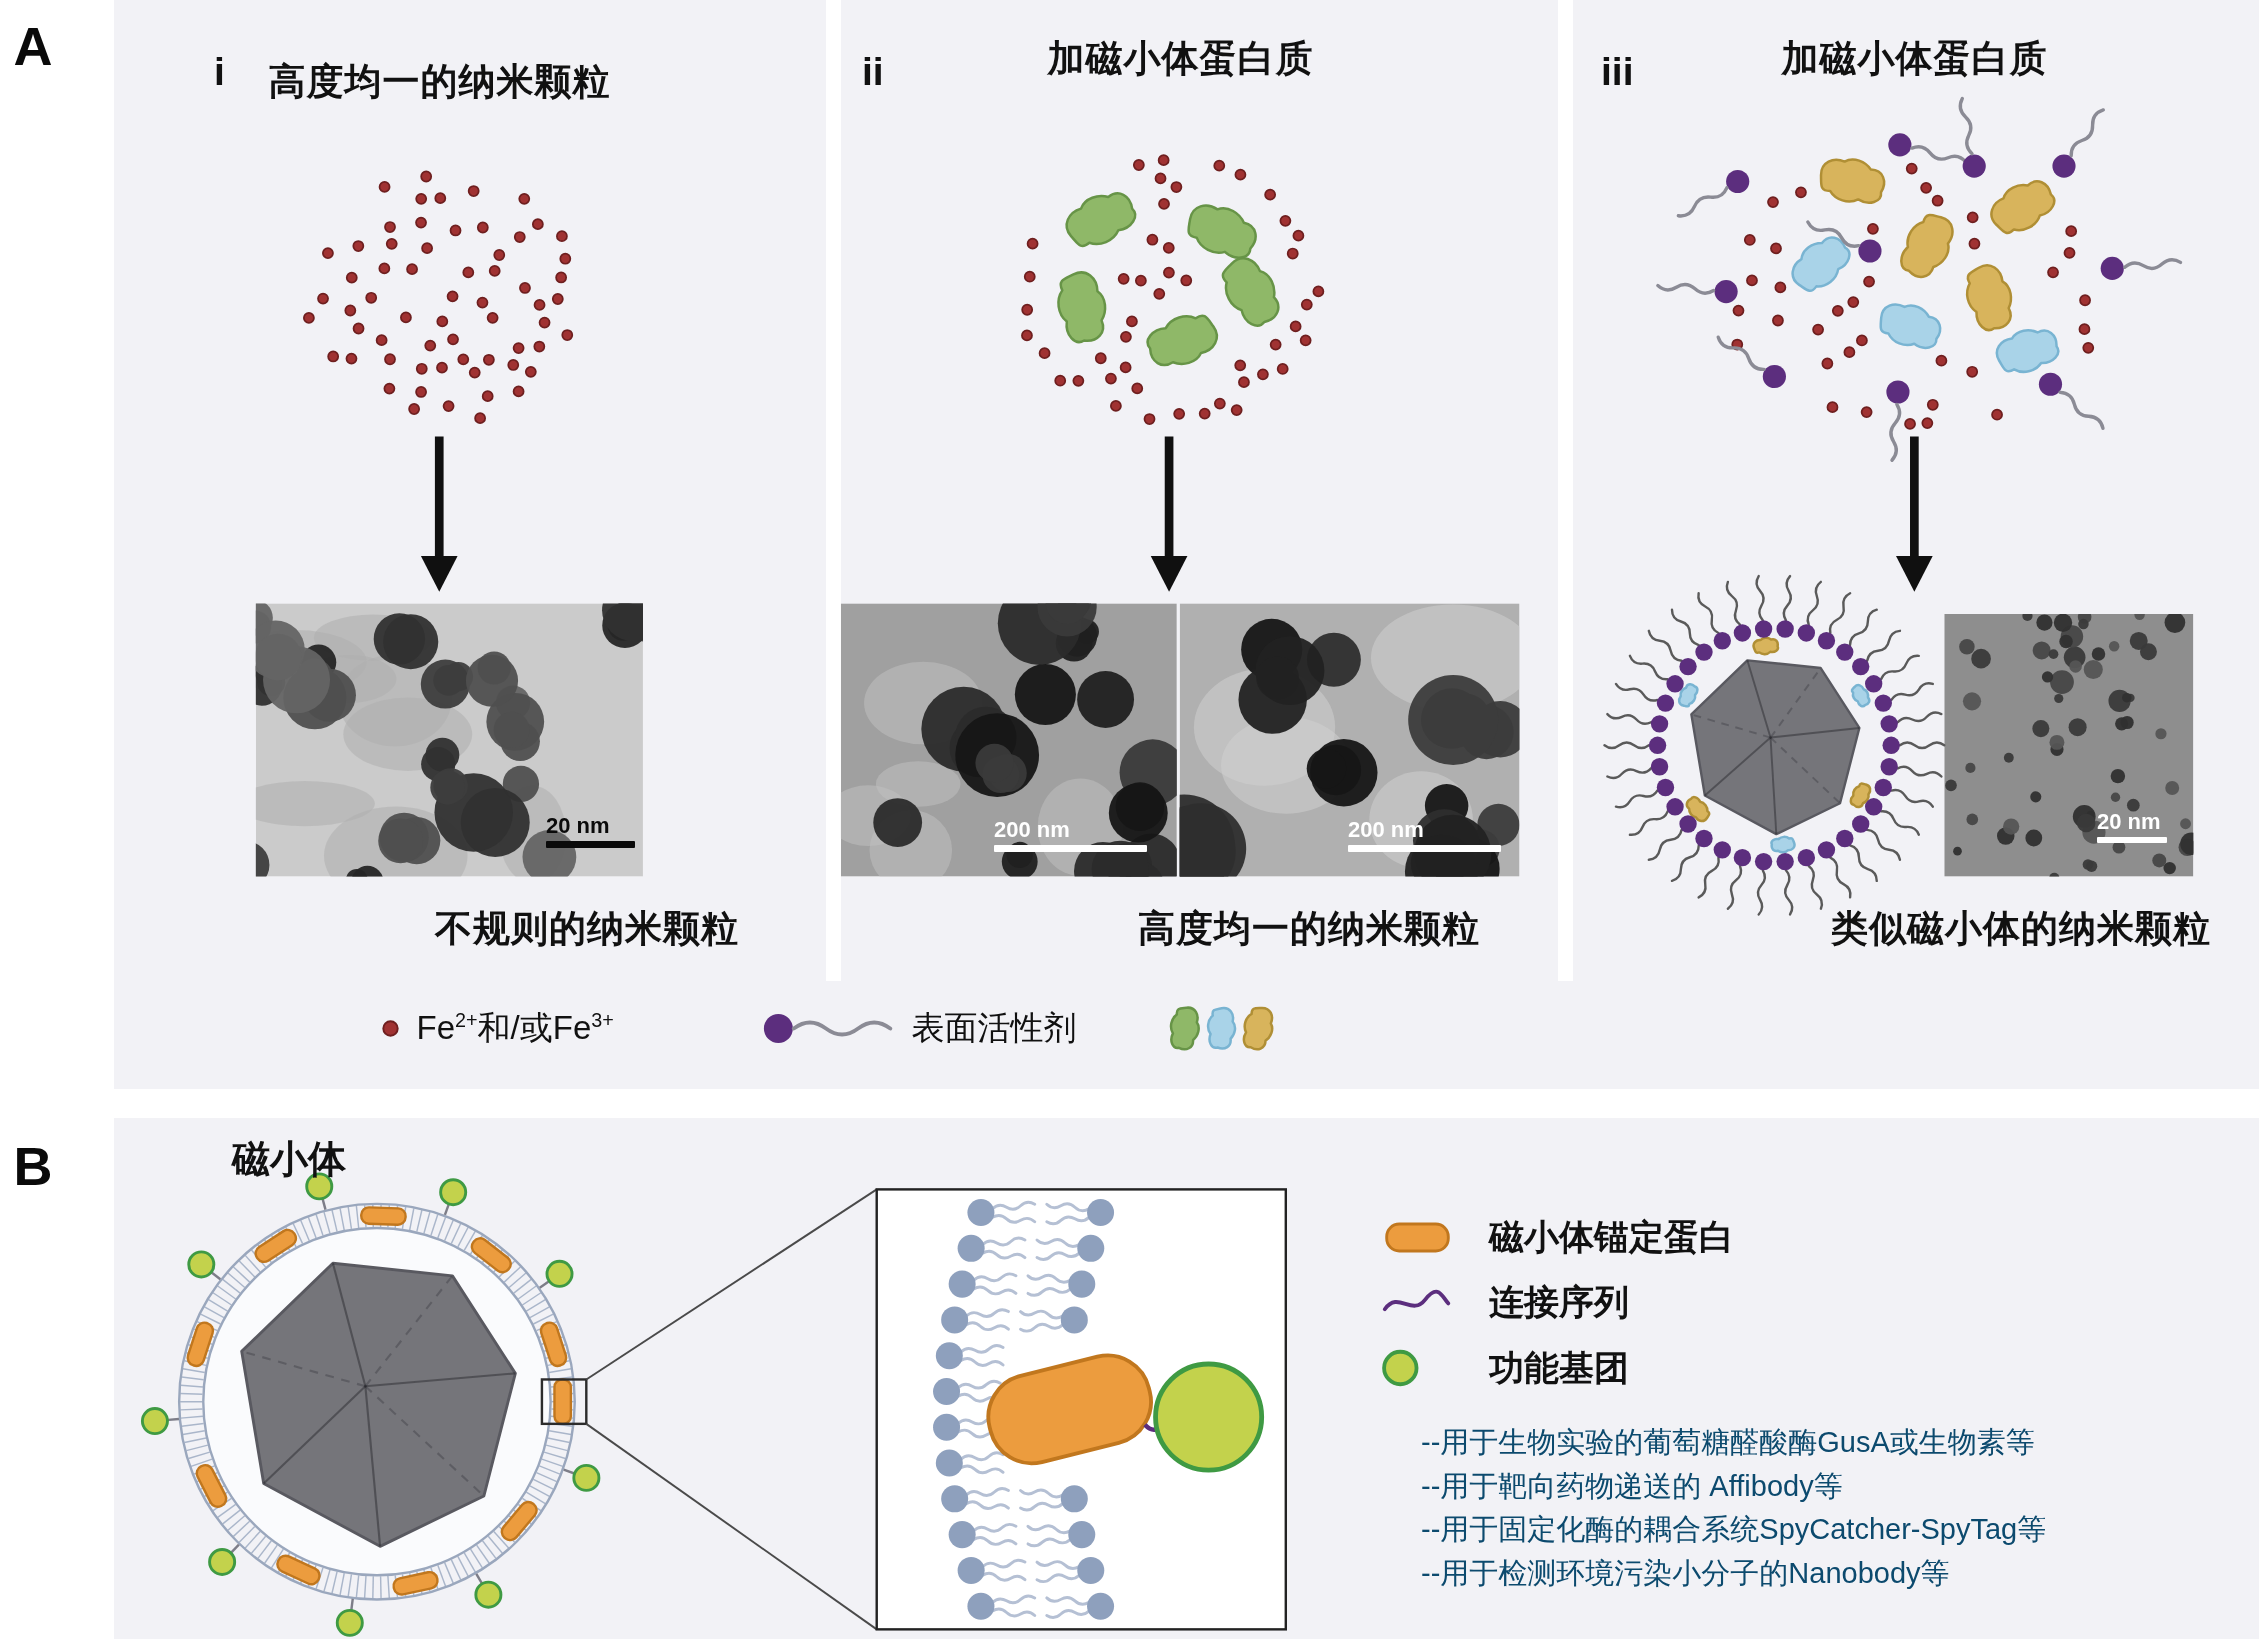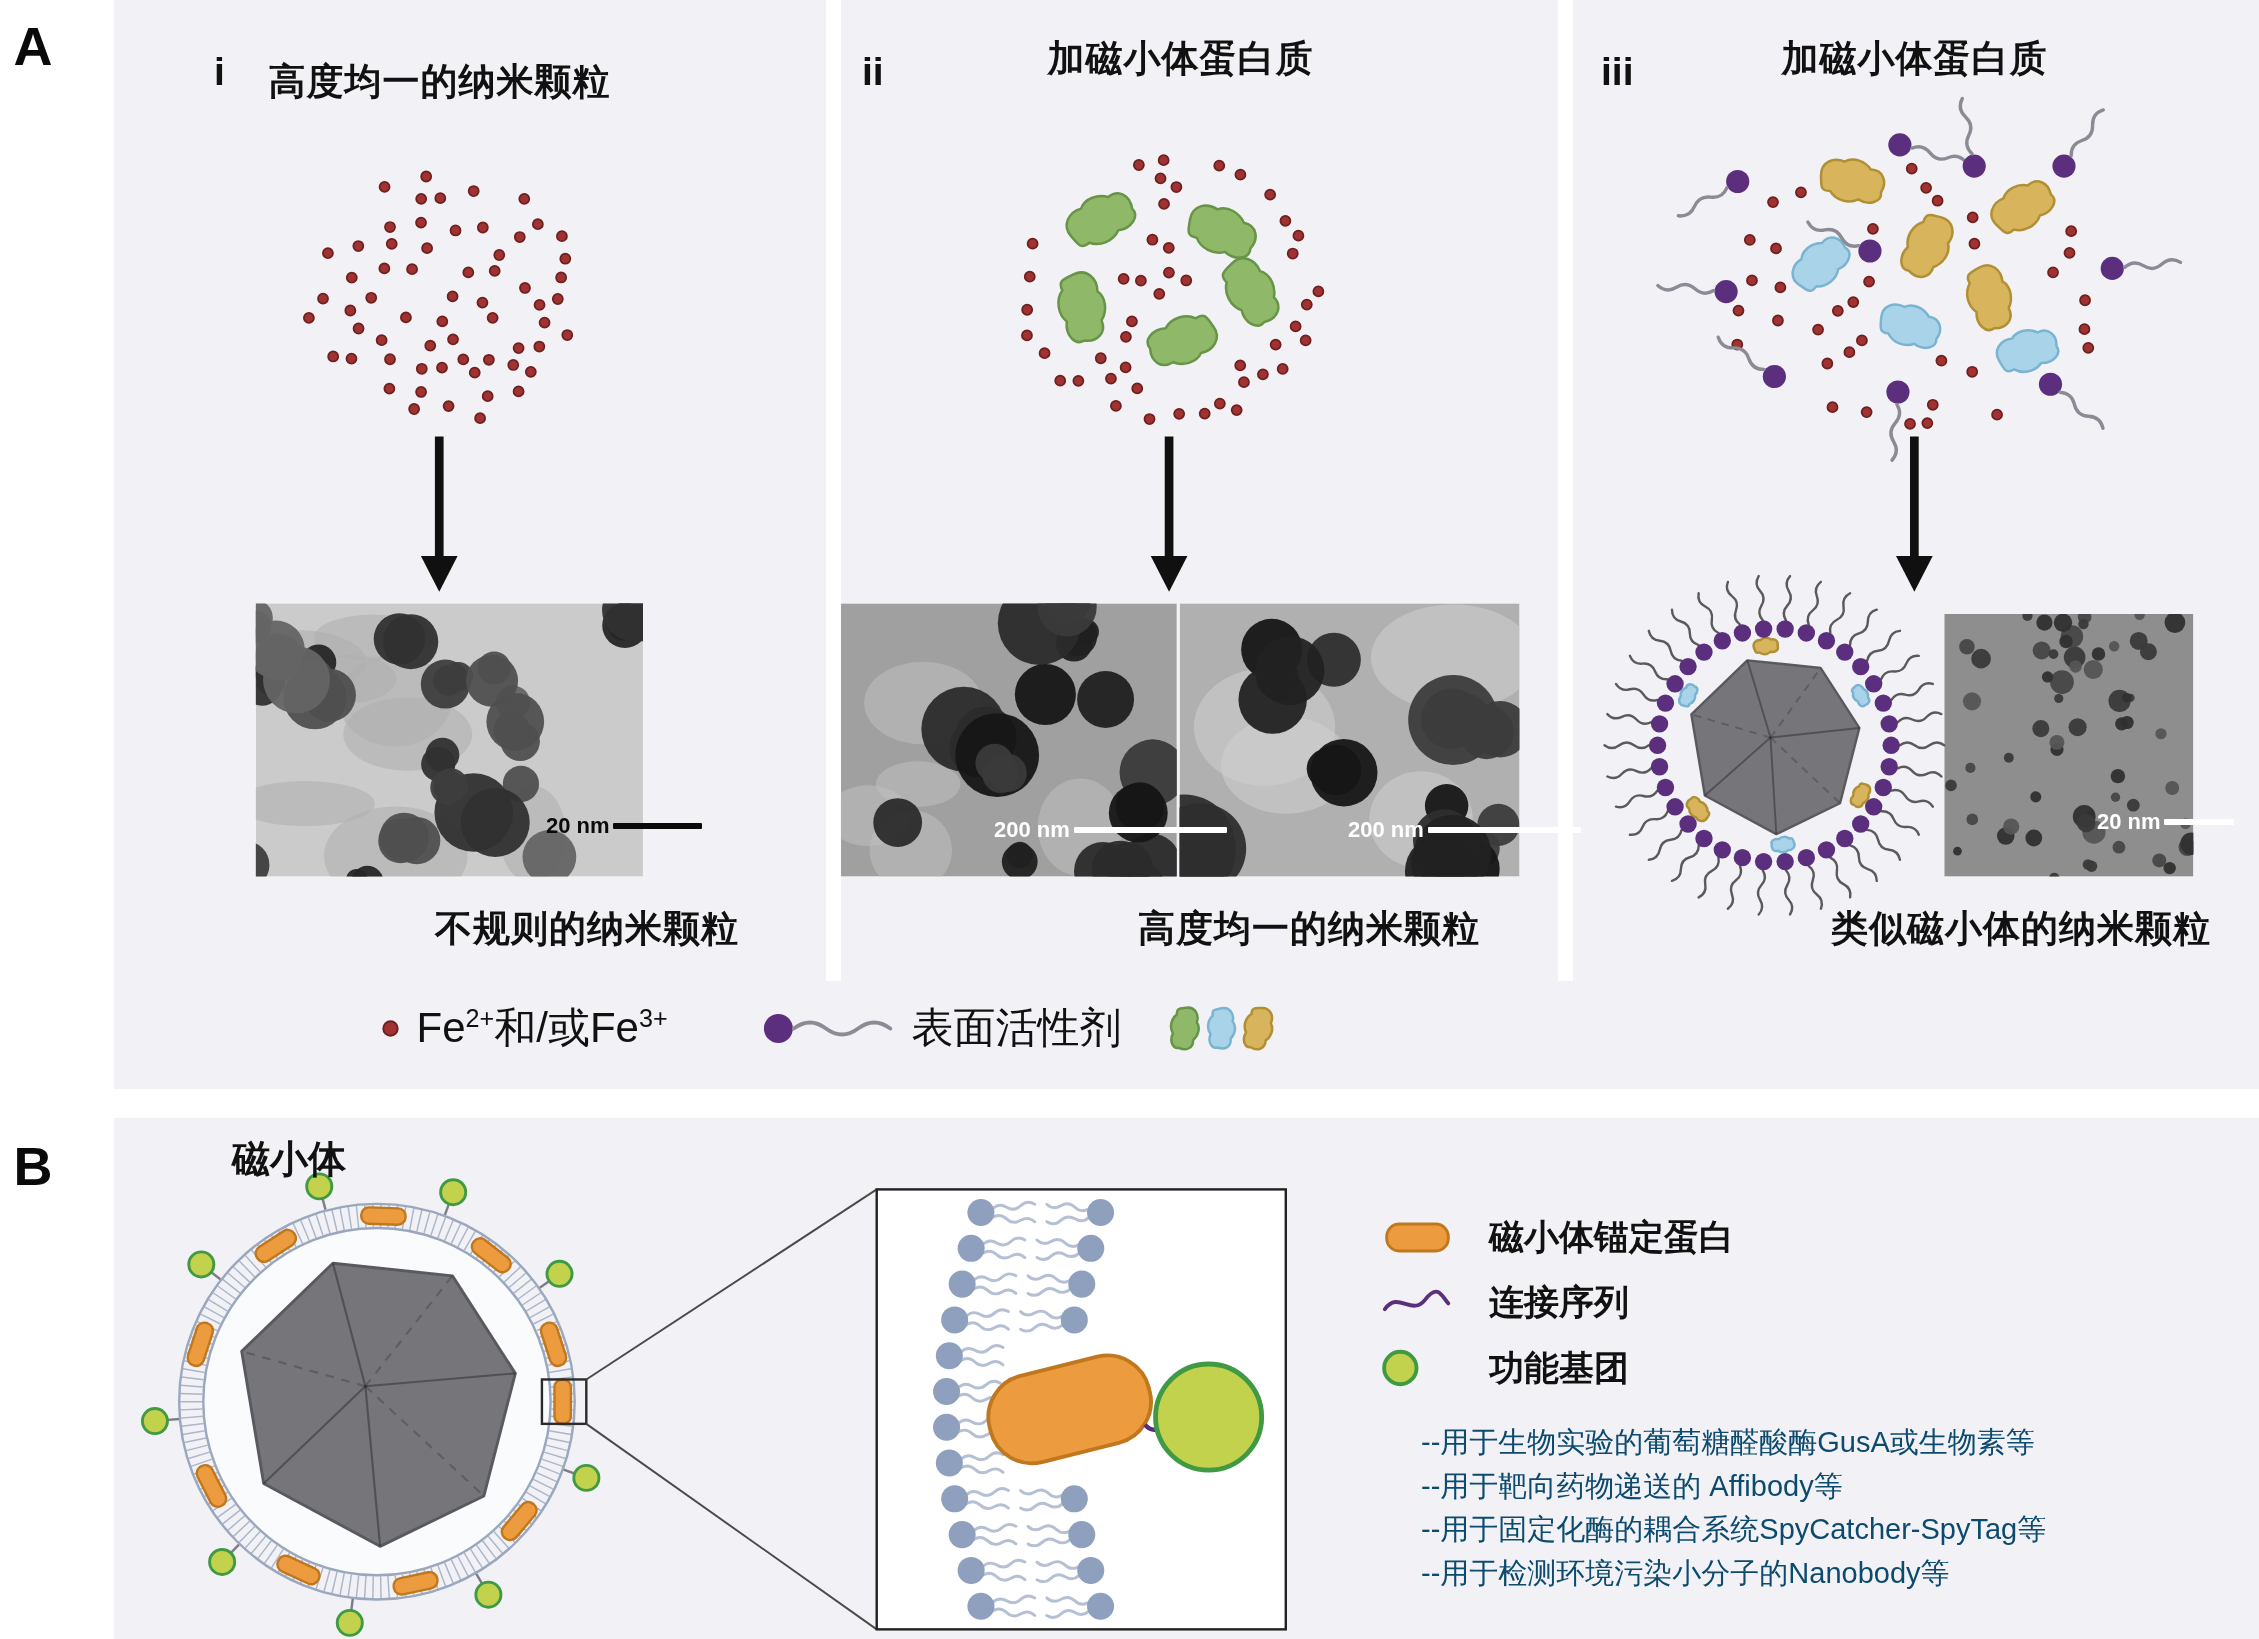--- a/index.html
+++ b/index.html
@@ -8,23 +8,23 @@
   .panel{position:absolute;background:#f2f2f6;z-index:0}
   #panel-a{left:114px;top:0;width:2145px;height:1089px}
   #panel-b{left:114px;top:1118px;width:2145px;height:521px}
   .gutter{position:absolute;top:0;height:981px;width:14.5px;background:#fff;z-index:1}
   svg.layer{position:absolute;left:0;z-index:2}
   .txt{position:absolute;z-index:3}
   .big-label{font-size:54px;font-weight:700;color:#0a0a0a}
   .roman{font-size:39px;font-weight:600}
   .col-title{text-align:center;font-size:37px;font-weight:700;line-height:1.32;letter-spacing:1px}
   .caption{text-align:right;font-size:37px;font-weight:700;letter-spacing:1px}
-  .legend-a-item{display:flex;align-items:center;gap:13.5px;font-size:42px;font-weight:500;height:70px}
+  .legend-a-item{display:flex;align-items:center;gap:13.5px;font-size:33px;font-weight:500;height:70px}
   sup{font-size:0.6em}
-  .sb{position:absolute;display:flex;flex-direction:row;align-items:center;gap:3.9px;z-index:4}
+  .sb{position:absolute;display:flex;flex-direction:column;align-items:flex-start;gap:3.9px;z-index:4}
   .sb .lbl{font-size:22px;font-weight:600;line-height:1}
   .sb .bar{height:6.8px;border-radius:1px}
   .sb-black{color:#0a0a0a}.sb-black .bar{background:#0a0a0a}
   .sb-white{color:#fff}.sb-white .bar{background:#fff}
   .pb-title{font-size:38px;font-weight:700;text-align:left}
   .pbl-row{display:flex;align-items:center;gap:33px;font-size:35px;font-weight:600;height:54px}
   .note{font-size:29px;font-weight:500;white-space:nowrap;color:#0c4a6e}
 </style>
 </head>
 <body>

